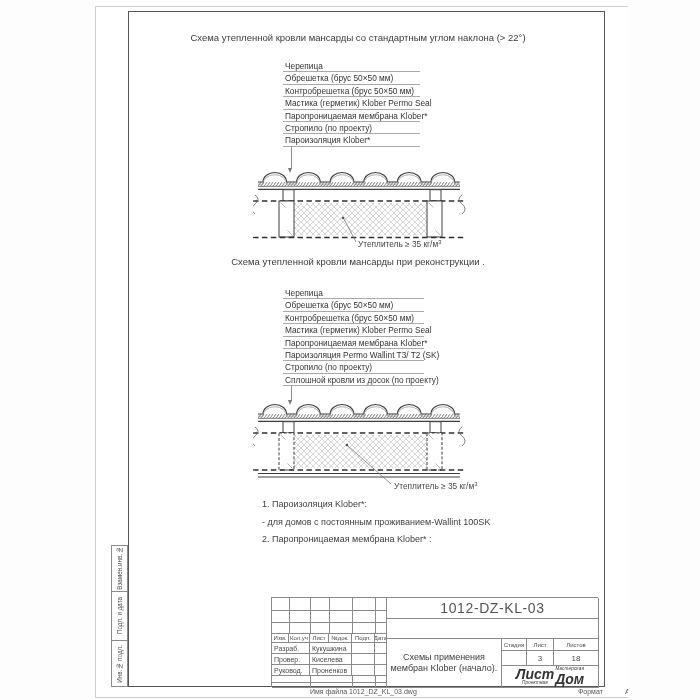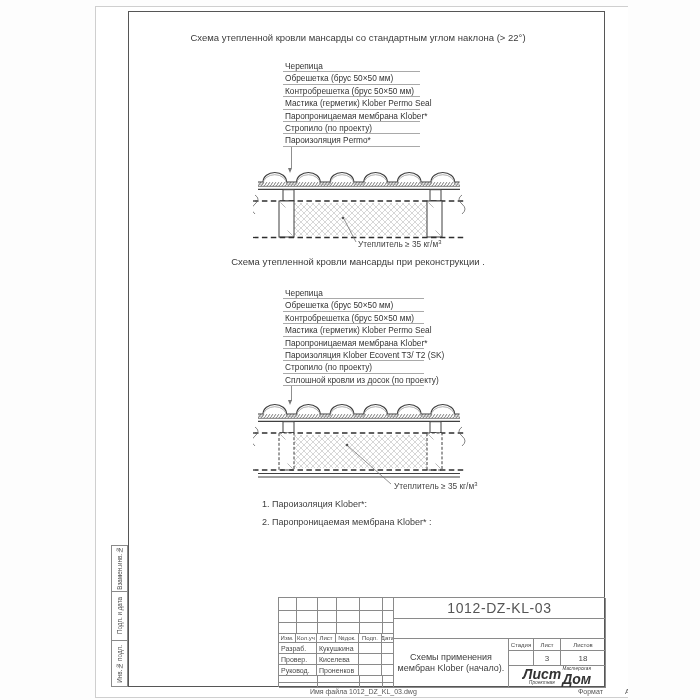--- a/index.html
+++ b/index.html
@@ -14,21 +14,21 @@
   .layer-row { height:12.4px; border-bottom:1px solid #a9a9a9; font-size:8.3px; line-height:12px; color:#333; padding-left:2px; white-space:nowrap; }
 
   .leader-v { position:absolute; width:1px; background:#8f8f8f; }
   .leader-arrow { position:absolute; width:0; height:0; border-left:2.5px solid transparent; border-right:2.5px solid transparent; border-top:5px solid #777; }
 
   .notes { position:absolute; left:262px; top:498px; font-size:9px; color:#3d3d3d; }
   .note-line { line-height:13px; white-space:nowrap; }
   .gap-lg { margin-bottom:4.5px; }
 
   
-  .tb { position:absolute; left:278px; top:597px; width:327px; height:90px; border-left:1px solid #8a8a8a; border-top:1px solid #8a8a8a; font-size:7px; color:#4a4a4a; }
+  .tb { position:absolute; left:271px; top:597px; width:327px; height:90px; border-left:1px solid #8a8a8a; border-top:1px solid #8a8a8a; font-size:7px; color:#4a4a4a; }
   .cell { position:absolute; border-right:1px solid #8a8a8a; border-bottom:1px solid #8a8a8a; overflow:hidden; display:flex; align-items:center; justify-content:center; text-align:center; }
   .cell.lt { justify-content:flex-start; padding-left:2px; }
   .revgrid { position:absolute; left:0; top:0; width:115px; height:36px; border-right:1px solid #8a8a8a; border-bottom:1px solid #8a8a8a;
     background-image:
       linear-gradient(#8a8a8a,#8a8a8a),linear-gradient(#8a8a8a,#8a8a8a),linear-gradient(#8a8a8a,#8a8a8a),
       linear-gradient(#8a8a8a,#8a8a8a),linear-gradient(#8a8a8a,#8a8a8a),
       linear-gradient(#8a8a8a,#8a8a8a),linear-gradient(#8a8a8a,#8a8a8a);
     background-repeat:no-repeat;
     background-size:1px 36px,1px 36px,1px 36px,1px 36px,1px 36px,115px 1px,115px 1px;
     background-position:17px 0,38px 0,57px 0,80px 0,103px 0,0 12px,0 24px; }
@@ -63,21 +63,21 @@
 
   <div class="scheme-title" style="top:32px;">Схема утепленной кровли мансарды со стандартным углом наклона (&gt; 22°)</div>
 
   <div class="layer-list" style="left:283px; top:60px; width:137px;">
     <div class="layer-row">Черепица</div>
     <div class="layer-row">Обрешетка (брус 50×50 мм)</div>
     <div class="layer-row">Контробрешетка  (брус 50×50 мм)</div>
     <div class="layer-row">Мастика (герметик) Klober  Permo Seal</div>
     <div class="layer-row">Паропроницаемая мембрана Klober*</div>
     <div class="layer-row">Стропило (по проекту)</div>
-    <div class="layer-row">Пароизоляция Permo*</div>
+    <div class="layer-row">Пароизоляция Klober*</div>
   </div>
   <div class="leader-v" style="left:291px; top:147px; height:21px;"></div>
   <div class="leader-arrow" style="left:288px; top:168px;"></div>
 
   <svg style="position:absolute; left:253px; top:168px;" width="290" height="90" viewBox="0 0 290 90">
     <defs>
       <pattern id="p1d" width="3" height="4.2" patternUnits="userSpaceOnUse">
         <path d="M0,4.2 L3,0" stroke="#5a5a5a" stroke-width="0.8"></path>
       </pattern>
       <pattern id="p1x" width="6" height="6" patternUnits="userSpaceOnUse">
@@ -115,21 +115,21 @@
   </svg>
 
   <div class="scheme-title" style="top:256px;">Схема утепленной кровли мансарды при реконструкции .</div>
 
   <div class="layer-list" style="left:283px; top:287px; width:141px;">
     <div class="layer-row">Черепица</div>
     <div class="layer-row">Обрешетка (брус 50×50 мм)</div>
     <div class="layer-row">Контробрешетка  (брус 50×50 мм)</div>
     <div class="layer-row">Мастика (герметик) Klober  Permo Seal</div>
     <div class="layer-row">Паропроницаемая мембрана Klober*</div>
-    <div class="layer-row">Пароизоляция Klober Ecovent T3/ T2 (SK)</div>
+    <div class="layer-row">Пароизоляция Permo Wallint T3/ T2 (SK)</div>
     <div class="layer-row">Стропило (по проекту)</div>
     <div class="layer-row">Сплошной кровли из досок (по проекту)</div>
   </div>
   <div class="leader-v" style="left:291px; top:386px; height:15px;"></div>
   <div class="leader-arrow" style="left:288px; top:400px;"></div>
 
   <svg style="position:absolute; left:253px; top:400px;" width="290" height="96" viewBox="0 0 290 96">
     <defs>
       <pattern id="p2d" width="3" height="4.2" patternUnits="userSpaceOnUse">
         <path d="M0,4.2 L3,0" stroke="#5a5a5a" stroke-width="0.8"></path>
@@ -157,20 +157,21 @@
     <line x1="5" y1="77" x2="207" y2="77" stroke="#3f3f3f" stroke-width="1"></line>
     <path d="M2,27 q6,4 0,9 q-6,5 0,10" fill="none" stroke="#666" stroke-width="0.8"></path>
     <path d="M209,27 q-6,4 0,9 q6,5 0,10" fill="none" stroke="#666" stroke-width="0.8"></path>
     <circle cx="94" cy="45" r="1.3" fill="#555"></circle>
     <line x1="95" y1="46" x2="138" y2="84" stroke="#777" stroke-width="0.8"></line>
     <text x="141" y="89" font-size="8.3" fill="#444"><tspan>Утеплитель ≥ 35 кг/м</tspan><tspan dy="-3.5" font-size="5.8">3</tspan></text>
   </svg>
 
   <div class="notes">
     <div class="note-line gap-lg">1. Пароизоляция Klober*:</div>
+    <div class="note-line gap-lg">- для домов с постоянным проживанием-Wallint 100SK</div>
     <div class="note-line">2. Паропроницаемая мембрана Klober* :</div>
   </div>
 
   <div class="side-stamps">
     <div class="stamp-cell" style="height:47px;">
         <span>Взамен.инв.№</span>
       </div>
     <div class="stamp-cell" style="height:49px;">
         <span>Подп. и дата</span>
       </div>

